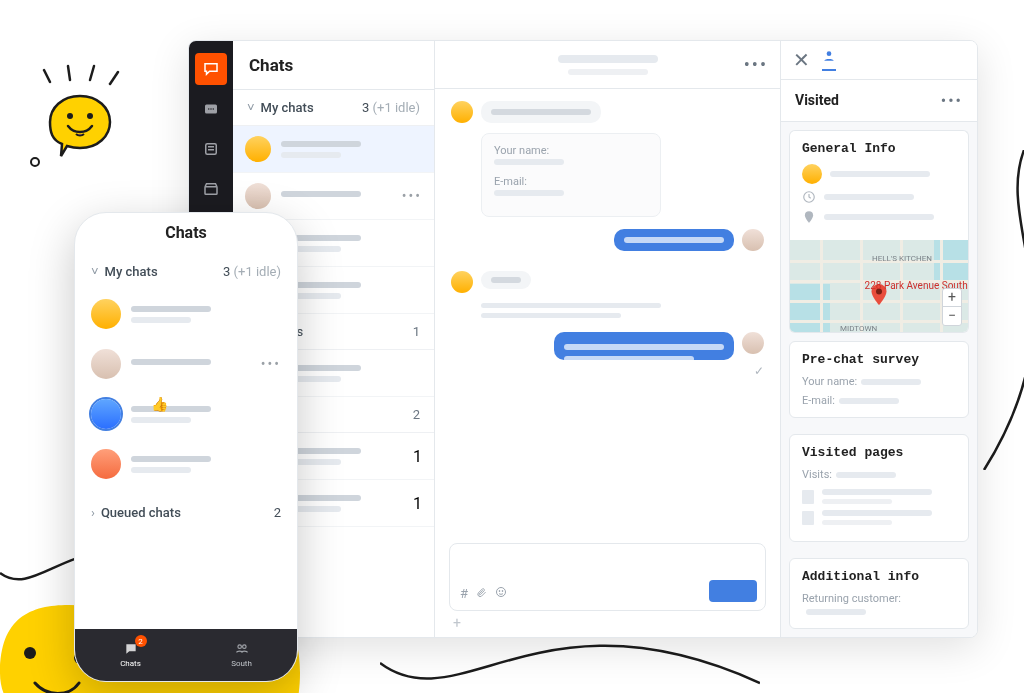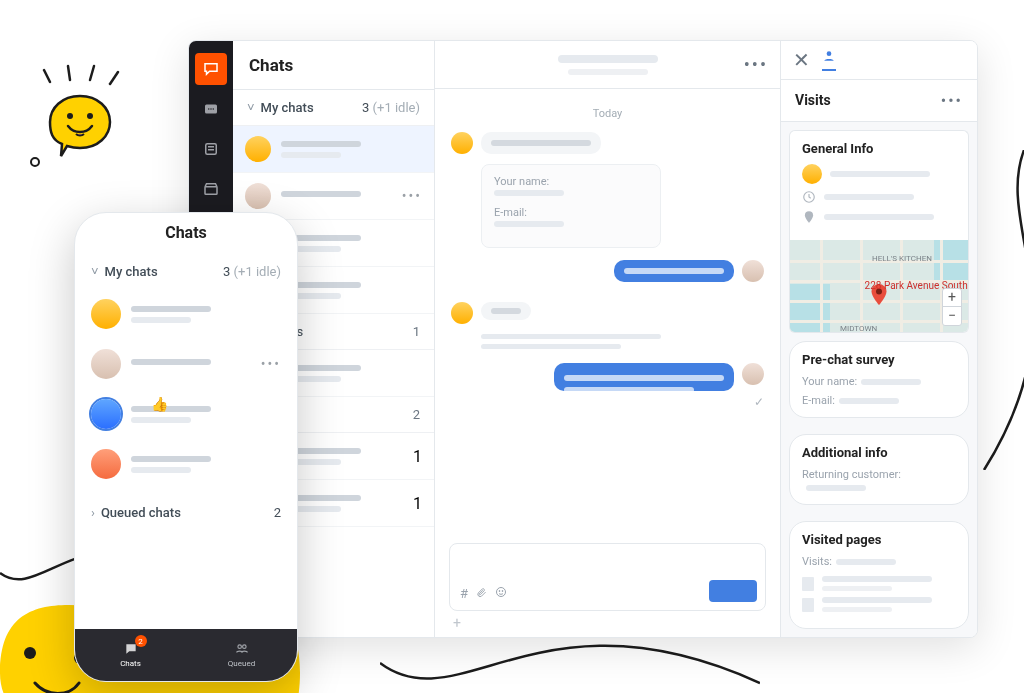--- a/index.html
+++ b/index.html
@@ -250,25 +250,25 @@
   padding: 11px 14px;
   background: #fff;
   border-bottom: 1px solid #e4e8ec;
 }
 .details-header .dh-title { font-weight: 700; flex: 1; font-size: 14px; color: #222; }
 .details-header .more { color: #6b7682; letter-spacing: 2px; cursor: pointer; }
 
 .card {
   background: #fff;
   border: 1px solid #e4e8ec;
-  border-radius: 17px;
+  border-radius: 6px;
   margin: 8px;
   padding: 10px 12px;
 }
-.card-title { font-size: 13px; font-weight: 700; color: #222; margin-bottom: 8px; }
+.card-title { font-size: 13px; font-weight: 700; color: #222; margin-bottom: 8px; font-family: Liberation Mono, monospace; }
 .info-row { display: flex; align-items: center; gap: 8px; margin-bottom: 6px; }
 .info-row .ic { width: 14px; height: 14px; color: #b0b7bf; }
 .info-row .sk { height: 6px; background: #e6eaef; border-radius: 3px; width: 100px; }
 .label-text { font-size: 11px; color: #9aa3ad; }
 .label-text .sk-inline { display: inline-block; width: 60px; height: 6px; background: #e6eaef; border-radius: 3px; vertical-align: middle; margin-left: 4px; }
 
 .map-card { padding: 0; overflow: hidden; height: 116px; position:relative; margin:0 8px 0 8px; border-radius: 0 0 6px 6px; border-top:none; }
 .map-face { width: 100%; height: 100%; background: #dbe9e6; position: relative; }
 .map-face .road { position: absolute; background: #f0ede4; }
 .map-face .water { position: absolute; background: #b7e0e6; }
@@ -509,21 +509,20 @@
     </div>
   </div>
 
   <div class="col-convo">
     <div class="convo-header">
       <div class="title-skel"></div>
       <div class="sub-skel"></div>
       <div class="more">•••</div>
     </div>
     <div class="convo-body">
-      <div class="date-sep">Today</div>
 
       <div class="msg-row">
         <div class="avatar a1"></div>
         <div class="bubble gray">
             <div class="bskel w120"></div>
           </div>
       </div>
 
       <div class="form-card">
         <div class="flabel">Your name:</div>
@@ -586,21 +585,21 @@
     <div class="details-topbar">
       <span class="close">✕</span>
       <span class="person">
         <svg width="14" height="14" viewBox="0 0 24 24" fill="currentColor">
             <circle cx="12" cy="8" r="4"></circle>
             <path d="M4 20c0-4 16-4 16 0"></path>
           </svg>
       </span>
     </div>
     <div class="details-header">
-      <span class="dh-title">Visits</span>
+      <span class="dh-title">Visited</span>
       <span class="more">•••</span>
     </div>
 
     <div class="card" style="margin-bottom:0; border-radius:6px 6px 0 0; border-bottom:none;">
       <div class="card-title">General Info</div>
       <div class="info-row">
         <div class="avatar a1" style="width:20px;height:20px;"></div>
         <div class="sk"></div>
       </div>
       <div class="info-row">
@@ -644,42 +643,42 @@
       </div>
     </div>
 
     <div class="card">
       <div class="card-title">Pre-chat survey</div>
       <div class="label-text"><span>Your name:</span><span class="sk-inline"></span></div>
       <div class="label-text" style="margin-top:6px;"><span>E-mail:</span><span class="sk-inline"></span></div>
     </div>
 
     <div class="card">
-      <div class="card-title">Additional info</div>
-      <div class="label-text"><span>Returning customer:</span><span class="sk-inline"></span></div>
-    </div>
-
-    <div class="card">
       <div class="card-title">Visited pages</div>
       <div class="label-text" style="margin-bottom:8px;"><span>Visits:</span><span class="sk-inline"></span></div>
       <div class="visited-row">
         <div class="doc-ic"></div>
         <div>
             <div class="sk1"></div>
             <div class="sk2"></div>
           </div>
       </div>
       <div class="visited-row">
         <div class="doc-ic"></div>
         <div>
             <div class="sk1"></div>
             <div class="sk2"></div>
           </div>
       </div>
     </div>
+
+    <div class="card">
+      <div class="card-title">Additional info</div>
+      <div class="label-text"><span>Returning customer:</span><span class="sk-inline"></span></div>
+    </div>
   </div>
 </div>
 
 <div class="phone">
   <div class="phone-header">Chats</div>
 
   <div class="phone-section">
     <span class="chev">˅</span>
     <span class="ps-title">My chats</span>
     <span class="ps-count">3</span>
@@ -732,16 +731,16 @@
         </svg>
       <span class="pt-badge">2</span>
       <span>Chats</span>
     </div>
     <div class="ptab">
       <svg class="pt-ic" viewBox="0 0 24 24" fill="none" stroke="currentColor" stroke-width="2">
           <circle cx="8" cy="8" r="3"></circle>
           <circle cx="16" cy="8" r="3"></circle>
           <path d="M3 18c0-3 10-3 10 0M11 18c0-3 10-3 10 0"></path>
         </svg>
-      <span>Queued</span>
+      <span>South</span>
     </div>
   </div>
 </div>
 
 </body></html>

